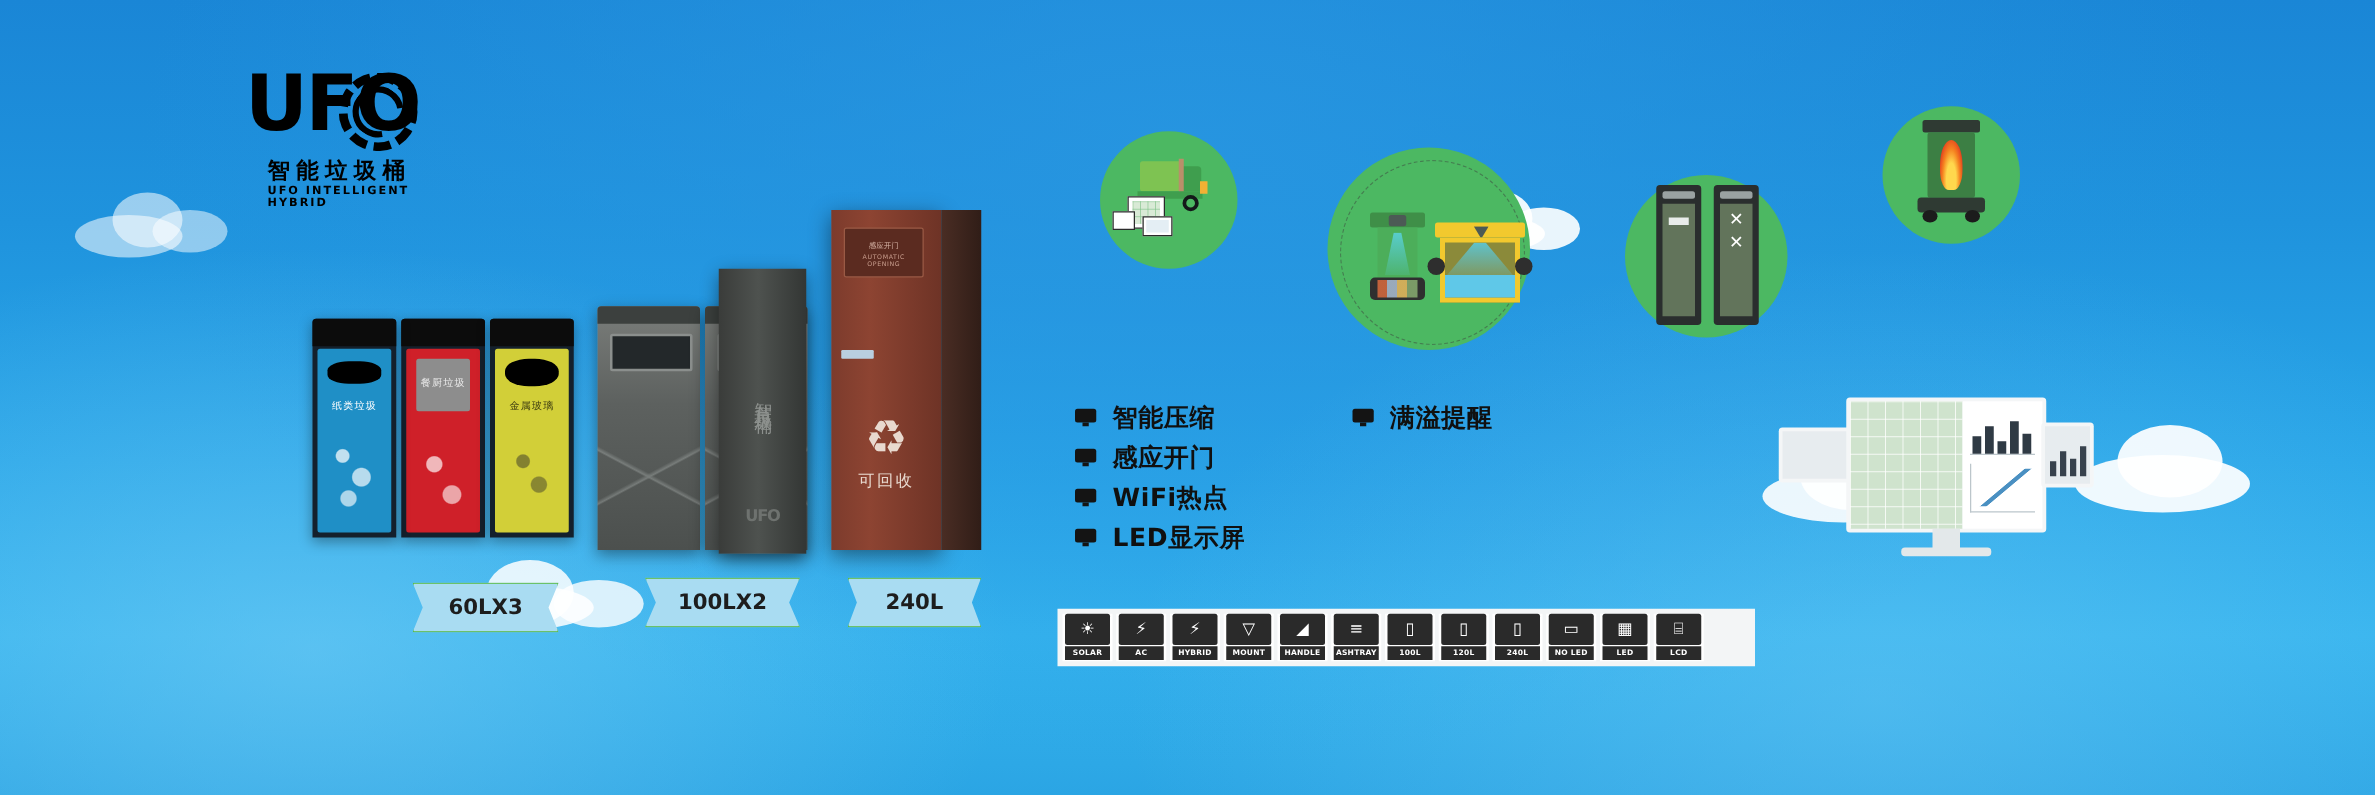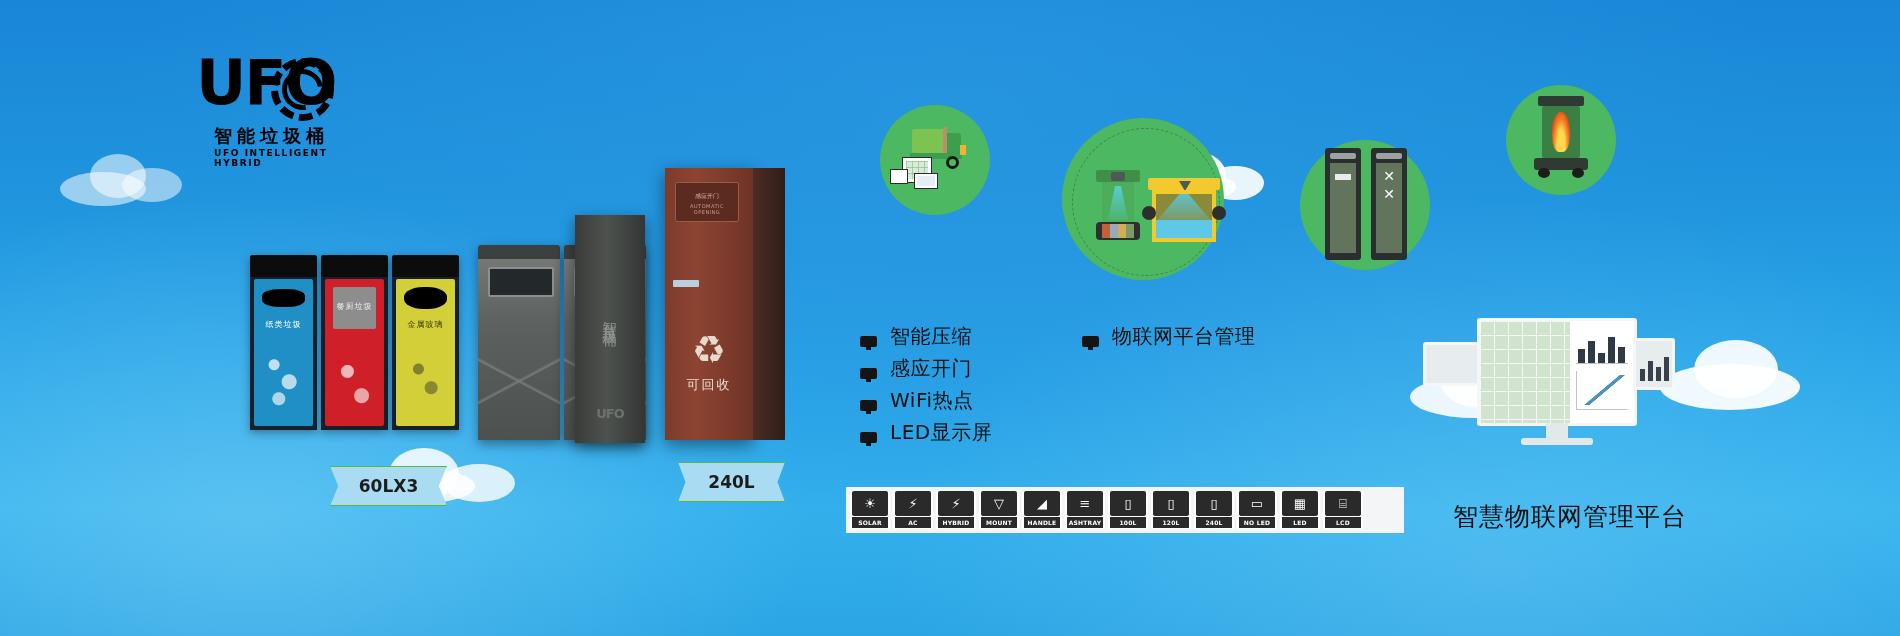--- a/index.html
+++ b/index.html
@@ -76,21 +76,21 @@
   
   .tag{position:absolute;height:38px;background:#a9dcf2;border:1.5px solid #57b93c;
     display:flex;align-items:center;justify-content:center;
     font-size:17px;font-weight:bold;color:#1d1d1d;
     clip-path:polygon(0 0,100% 0,93% 50%,100% 100%,0 100%,7% 50%);}
   
   .gcirc{position:absolute;border-radius:50%;background:#4cb862;}
   
   #features{position:absolute;left:860px;top:318px;width:440px;}
   .fcol{position:absolute;top:0;}
-  .fitem{display:flex;align-items:flex-end;height:32px;}
+  .fitem{display:flex;align-items:center;height:32px;font-weight:bold;}
   .fitem .mon{width:17px;height:14px;margin-right:13px;position:relative;flex:none;}
   .fitem .mon .scr{position:absolute;left:0;top:0;width:17px;height:11px;background:#141414;border-radius:2px;}
   .fitem .mon .stand{position:absolute;left:6px;top:11px;width:5px;height:3px;background:#141414;}
   .fitem .txt{font-size:20px;color:#101010;letter-spacing:.5px;white-space:nowrap;}
   
   #strip{position:absolute;left:846px;top:487px;width:558px;height:46px;background:#f3f5f6;
     display:flex;align-items:center;padding:0 4px;box-sizing:border-box;gap:3px;}
   .sicon{width:40px;height:38px;background:#fff;display:flex;flex-direction:column;align-items:center;justify-content:flex-start;}
   .sicon .glyph{width:36px;height:25px;background:#2a2a2a;border-radius:2px;display:flex;align-items:center;justify-content:center;
     color:#fff;font-size:13px;line-height:1;position:relative;overflow:hidden;}
@@ -209,20 +209,23 @@
       <div class="led"></div>
       <div class="rec">♻</div>
       <div class="rectxt">可回收</div>
     </div>
     <div class="side"></div>
   </div>
 
   <div class="tag" style="left:330px;top:466px;width:115px;">
     <span>60LX3</span>
   </div>
+  <div class="tag" style="left:516px;top:462px;width:122px;">
+    <span>100LX2</span>
+  </div>
   <div class="tag" style="left:678px;top:462px;width:105px;">
     <span>240L</span>
   </div>
 
   <div class="gcirc" style="left:880px;top:105px;width:110px;height:110px;">
     <div style="position:absolute;left:28px;top:22px;width:58px;height:46px;">
       <div style="position:absolute;left:4px;top:2px;width:34px;height:24px;background:#7ec352;border-radius:2px;"></div>
       <div style="position:absolute;left:37px;top:6px;width:16px;height:20px;background:#3f9e4e;border-radius:2px 3px 0 0;"></div>
       <div style="position:absolute;left:35px;top:0;width:4px;height:28px;background:#b98f6a;"></div>
       <div style="position:absolute;left:2px;top:26px;width:52px;height:6px;background:#3f9e4e;"></div>
@@ -315,21 +318,21 @@
           </span>
           <span class="txt">LED显示屏</span>
         </div>
       </div>
     <div class="fcol" id="fcolR" style="left:222px;">
         <div class="fitem">
           <span class="mon">
             <span class="scr"></span>
             <span class="stand"></span>
           </span>
-          <span class="txt">物联网平台管理</span>
+          <span class="txt">满溢提醒</span>
         </div>
       </div>
   </div>
 
   <div id="strip">
       <div class="sicon">
         <div class="glyph">☀</div>
         <div class="cap">SOLAR</div>
       </div>
       <div class="sicon">
@@ -405,15 +408,14 @@
     </div>
     <div class="tablet" id="tabR">
       <div class="inner chartbox">
         <div style="position:absolute;left:4px;bottom:6px;width:5px;height:12px;background:#38424d;"></div>
         <div style="position:absolute;left:12px;bottom:6px;width:5px;height:20px;background:#38424d;"></div>
         <div style="position:absolute;left:20px;bottom:6px;width:5px;height:14px;background:#38424d;"></div>
         <div style="position:absolute;left:28px;bottom:6px;width:5px;height:24px;background:#38424d;"></div>
       </div>
     </div>
   </div>
-  <div id="ptitle">智慧物联网管理平台</div>
 
 </div>
 
 </body></html>

